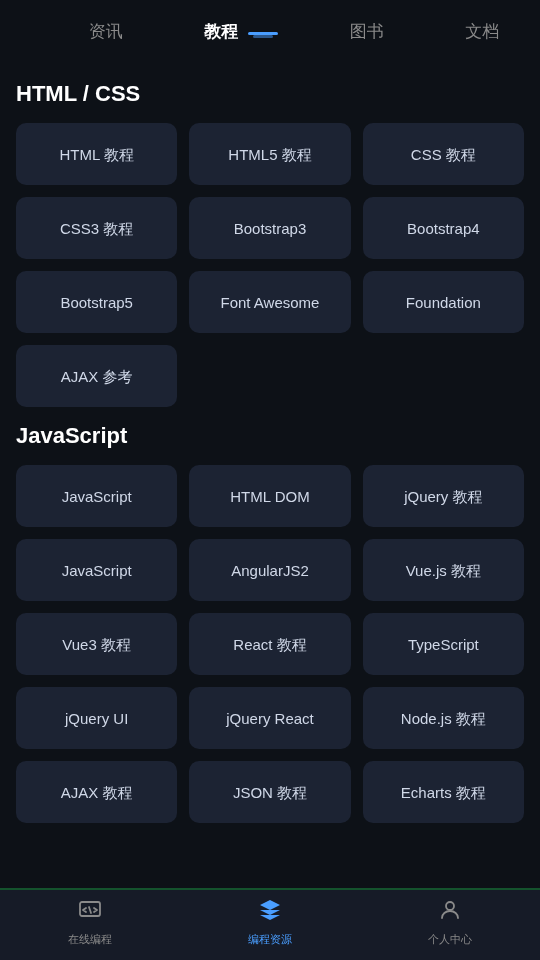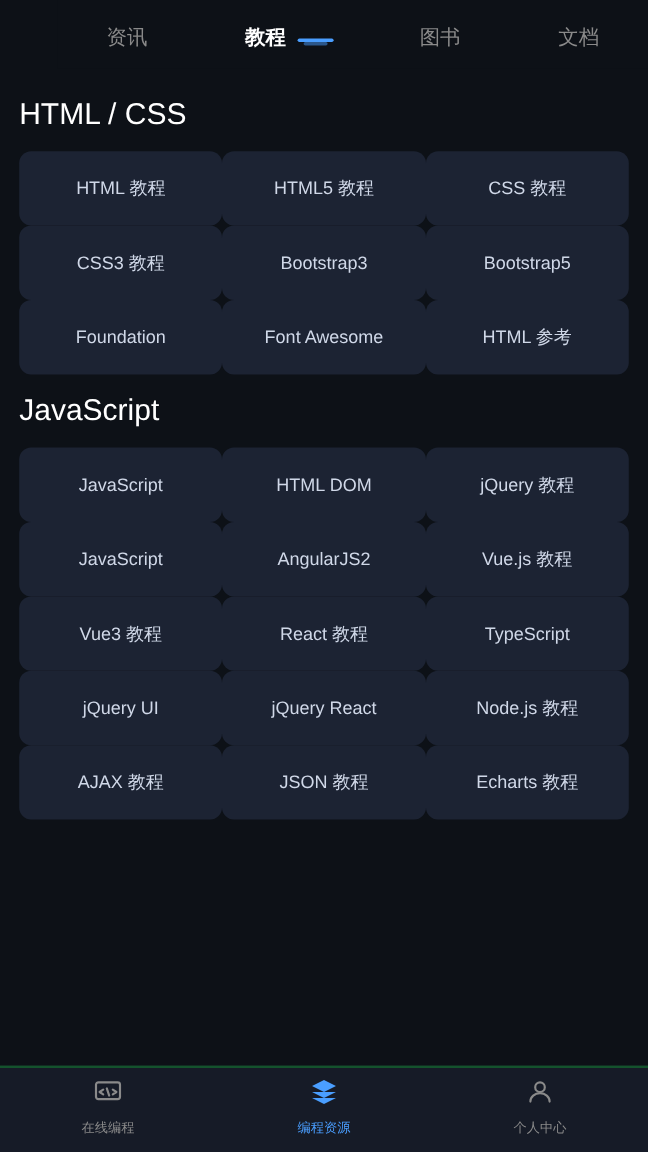--- a/index.html
+++ b/index.html
@@ -66,30 +66,31 @@
     }
 
     
     .content {
       flex: 1;
       padding: 16px 16px 10px;
       overflow-y: auto;
     }
 
     .section-title {
-      font-size: 25px;
-      font-weight: 400;
+      font-size: 22px;
+      font-weight: 700;
       color: #ffffff;
       margin-bottom: 16px;
       margin-top: 8px;
     }
 
     .grid {
       display: grid;
       grid-template-columns: repeat(3, 1fr);
+      gap: 12px;
       margin-bottom: 16px;
     }
 
     .card {
       background-color: #1c2333;
       border-radius: 10px;
       padding: 18px 10px;
       text-align: center;
       font-size: 15px;
       color: #d0d8e8;
@@ -157,24 +158,25 @@
   </nav>
 
 <div class="content">
 <div class="section-title">HTML / CSS</div>
     <div class="grid">
       <div class="card">HTML 教程</div>
       <div class="card">HTML5 教程</div>
       <div class="card">CSS 教程</div>
       <div class="card">CSS3 教程</div>
       <div class="card">Bootstrap3</div>
+      <div class="card">Bootstrap4</div>
       <div class="card">Bootstrap5</div>
+      <div class="card">Font Awesome</div>
       <div class="card">Foundation</div>
-      <div class="card">Font Awesome</div>
-      <div class="card">HTML 参考</div>
+      <div class="card">AJAX 参考</div>
     </div>
     <div class="section-title">JavaScript</div>
     <div class="grid">
       <div class="card">JavaScript</div>
       <div class="card">HTML DOM</div>
       <div class="card">jQuery 教程</div>
       <div class="card">JavaScript</div>
       <div class="card">AngularJS2</div>
       <div class="card">Vue.js 教程</div>
       <div class="card">Vue3 教程</div>

